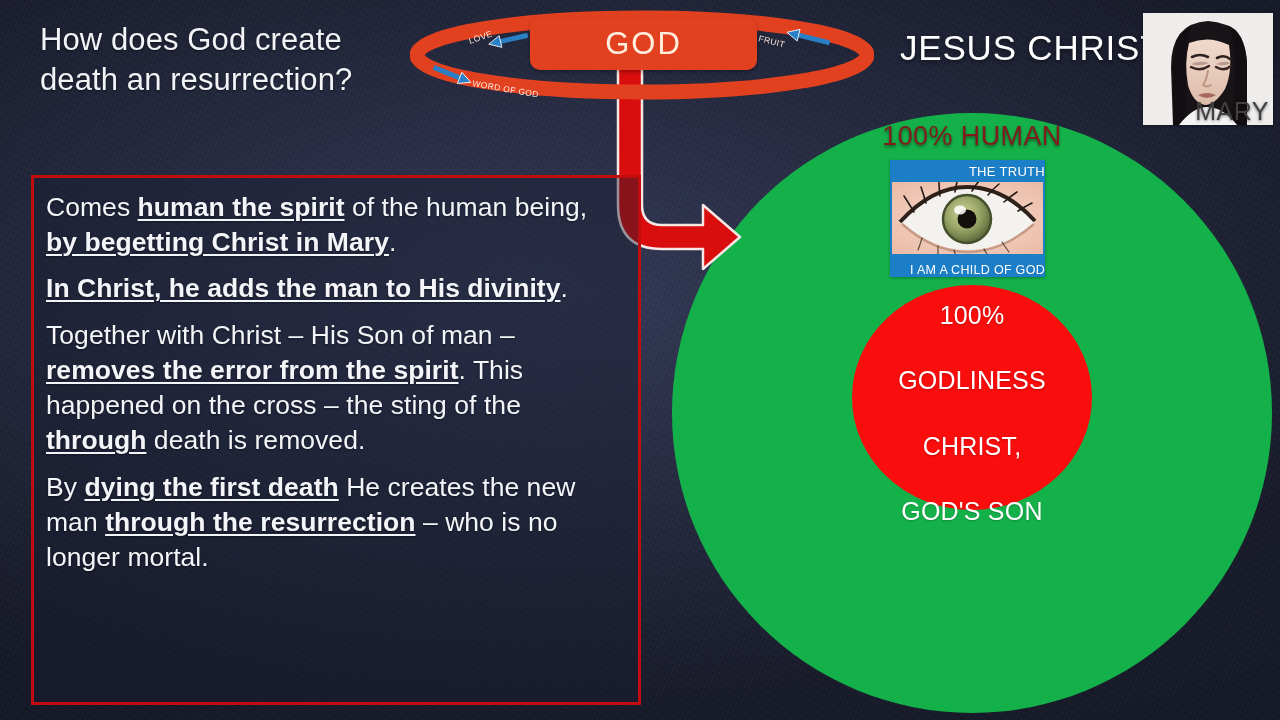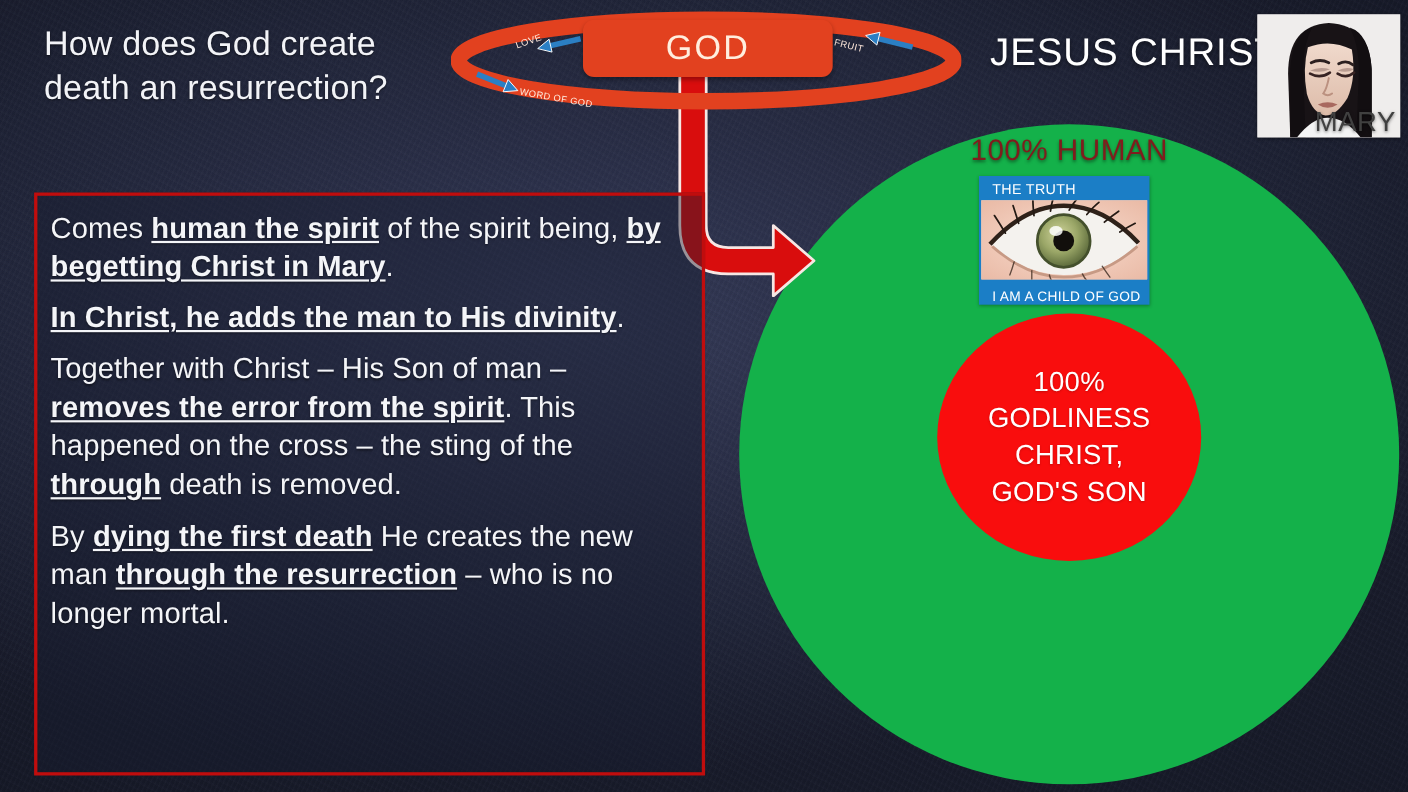--- a/index.html
+++ b/index.html
@@ -161,23 +161,23 @@
     left: 218px;
     top: 47px;
     width: 155px;
     height: 117px;
     background: #1b7ec6;
     z-index: 4;
     box-shadow: 0 1px 3px rgba(0,0,0,0.3);
   }
   #truth-top, #truth-bottom {
     position: absolute;
-    left: 12px; right: 0;
+    left: 0; right: 0;
     color: #ffffff;
-    text-align: left;
+    text-align: right;
     font-size: 13px;
     letter-spacing: 0.3px;
     line-height: 21px;
   }
   #truth-top { top: 1px; height: 21px; }
   #truth-bottom { bottom: 1px; height: 16px; font-size: 12.5px; }
   #eye-wrap {
     position: absolute;
     left: 2px;
     right: 2px;
@@ -212,20 +212,21 @@
     align-items: center;
     justify-content: center;
   }
   #red-circle .rc-line {
     color: #ffffff;
     font-size: 25px;
     line-height: 1.34;
     letter-spacing: 0.2px;
     text-align: left;
     text-shadow: 0 1px 2px rgba(0,0,0,0.22);
+    margin-top: 32px;
   }
 
   
   #textbox {
     position: absolute;
     left: 31px;
     top: 175px;
     width: 610px;
     height: 530px;
     border: 3px solid #c00d0d;
@@ -389,19 +390,19 @@
 
       <path d="M 30 112 L 30 50 Q 32 18 50 12 Q 40 30 42 62 L 44 112 Z" fill="#120e11"></path>
       <path d="M 104 112 L 104 50 Q 102 18 84 12 Q 94 30 92 62 L 90 112 Z" fill="#120e11"></path>
 
       <path d="M 36 112 Q 50 94 64 94 Q 80 94 94 112 Z" fill="#f4f4f4"></path>
     </svg>
     <div id="mary-caption">MARY</div>
   </div>
 
   <div id="textbox">
-    <p><span>Comes </span><b>human the spirit</b><span> of the spirit being, </span><b>by begetting Christ in Mary</b><span>.</span></p>
+    <p><span>Comes </span><b>human the spirit</b><span> of the human being, </span><b>by begetting Christ in Mary</b><span>.</span></p>
     <p><b>In Christ, he adds the man to His divinity</b><span>.</span></p>
     <p><span>Together with Christ – His Son of man – </span><b>removes the error from the spirit</b><span>. This happened on the cross – the sting of the </span><b>through</b><span> death is removed.</span></p>
     <p><span>By </span><b>dying the first death</b><span> He creates the new man </span><b>through the resurrection</b><span> – who is no longer mortal.</span></p>
   </div>
 
 </div>
 
 </body></html>

